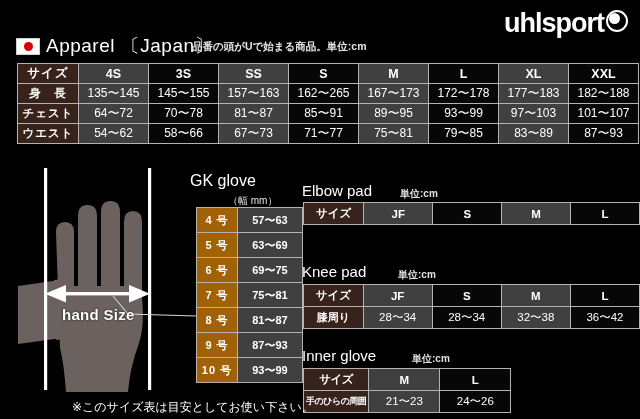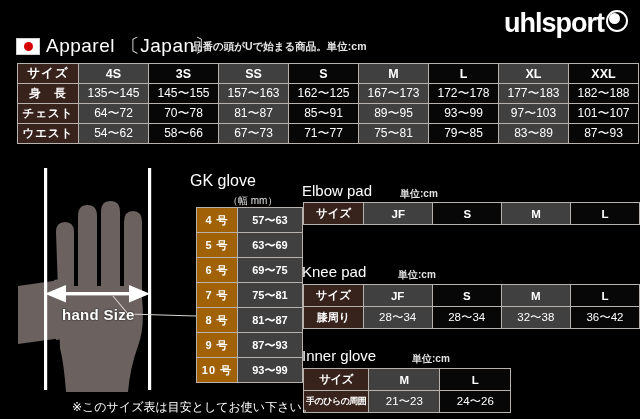--- a/index.html
+++ b/index.html
@@ -110,21 +110,21 @@
         <td class="val gry">M</td>
         <td class="val blk">L</td>
         <td class="val gry">XL</td>
         <td class="val blk">XXL</td>
       </tr>
       <tr>
         <td class="lbl">身　長</td>
         <td class="val gry">135〜145</td>
         <td class="val blk">145〜155</td>
         <td class="val gry">157〜163</td>
-        <td class="val blk">162〜125</td>
+        <td class="val blk">162〜265</td>
         <td class="val gry">167〜173</td>
         <td class="val blk">172〜178</td>
         <td class="val gry">177〜183</td>
         <td class="val blk">182〜188</td>
       </tr>
       <tr>
         <td class="lbl">チェスト</td>
         <td class="val gry">64〜72</td>
         <td class="val blk">70〜78</td>
         <td class="val gry">81〜87</td>

